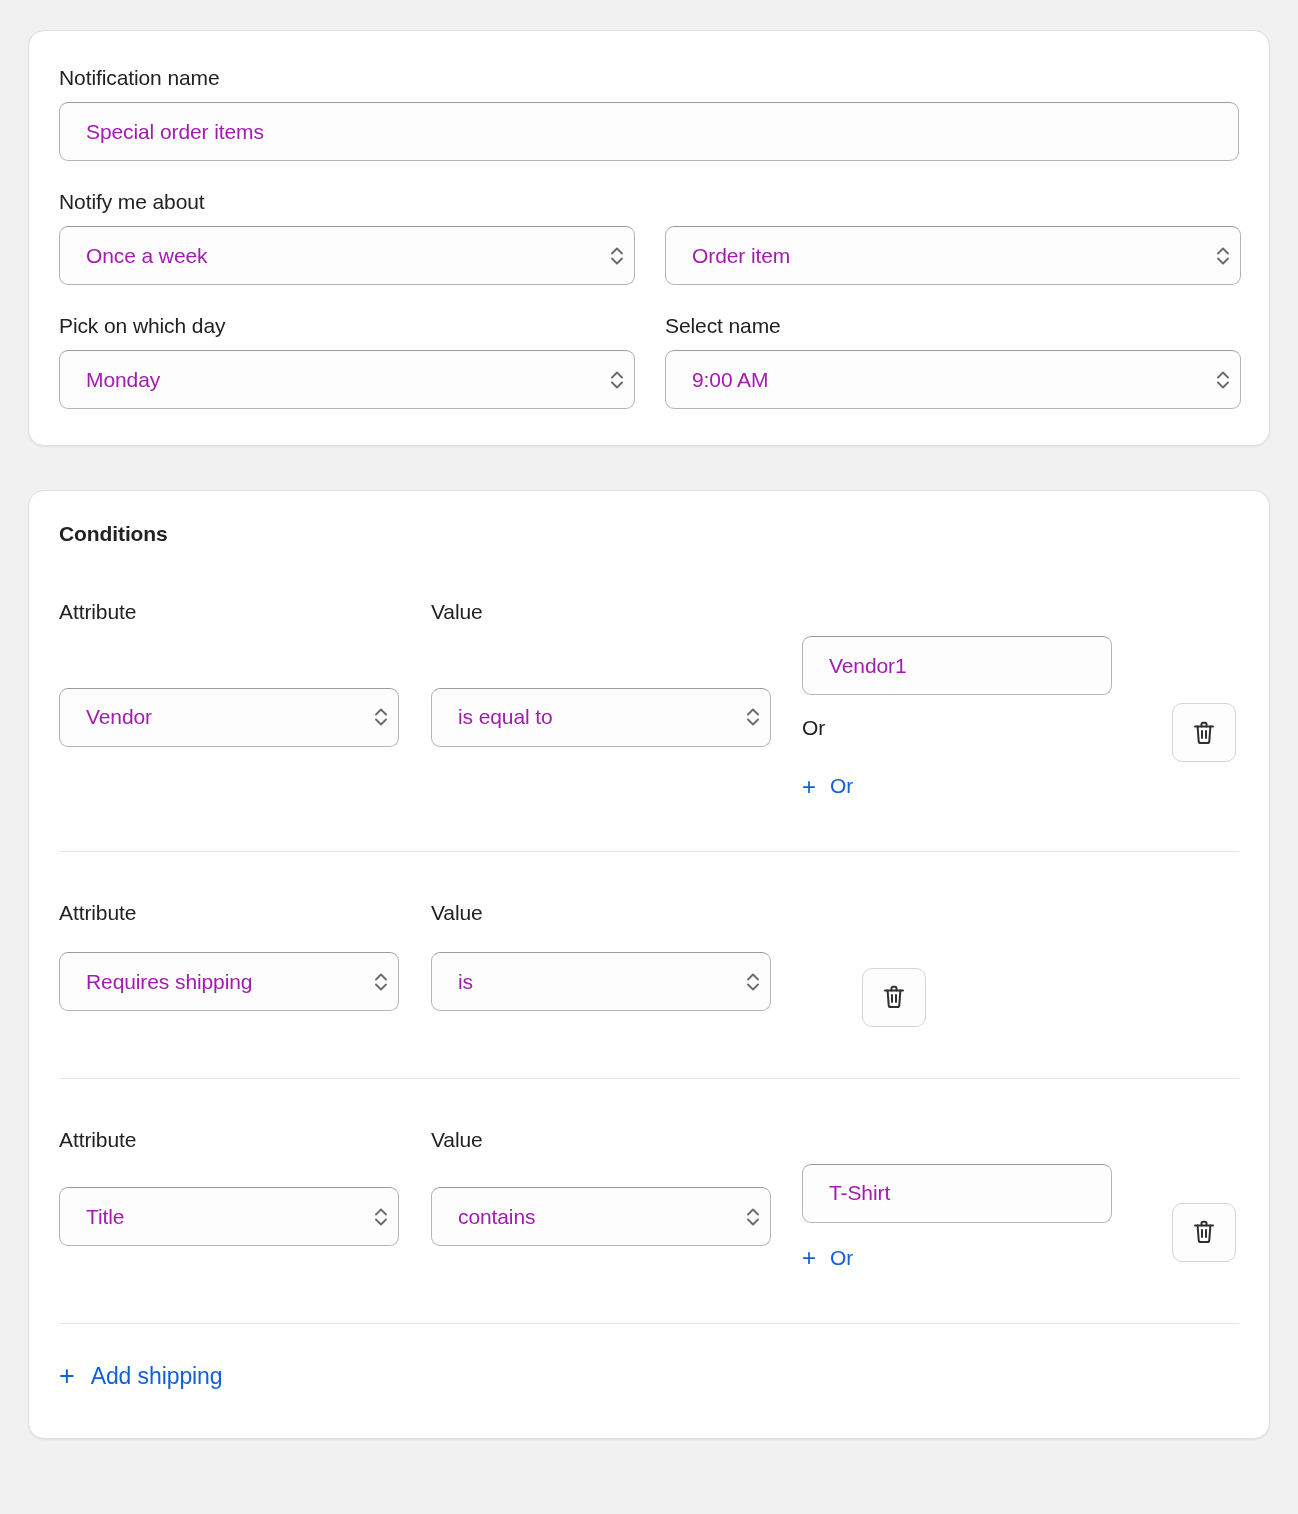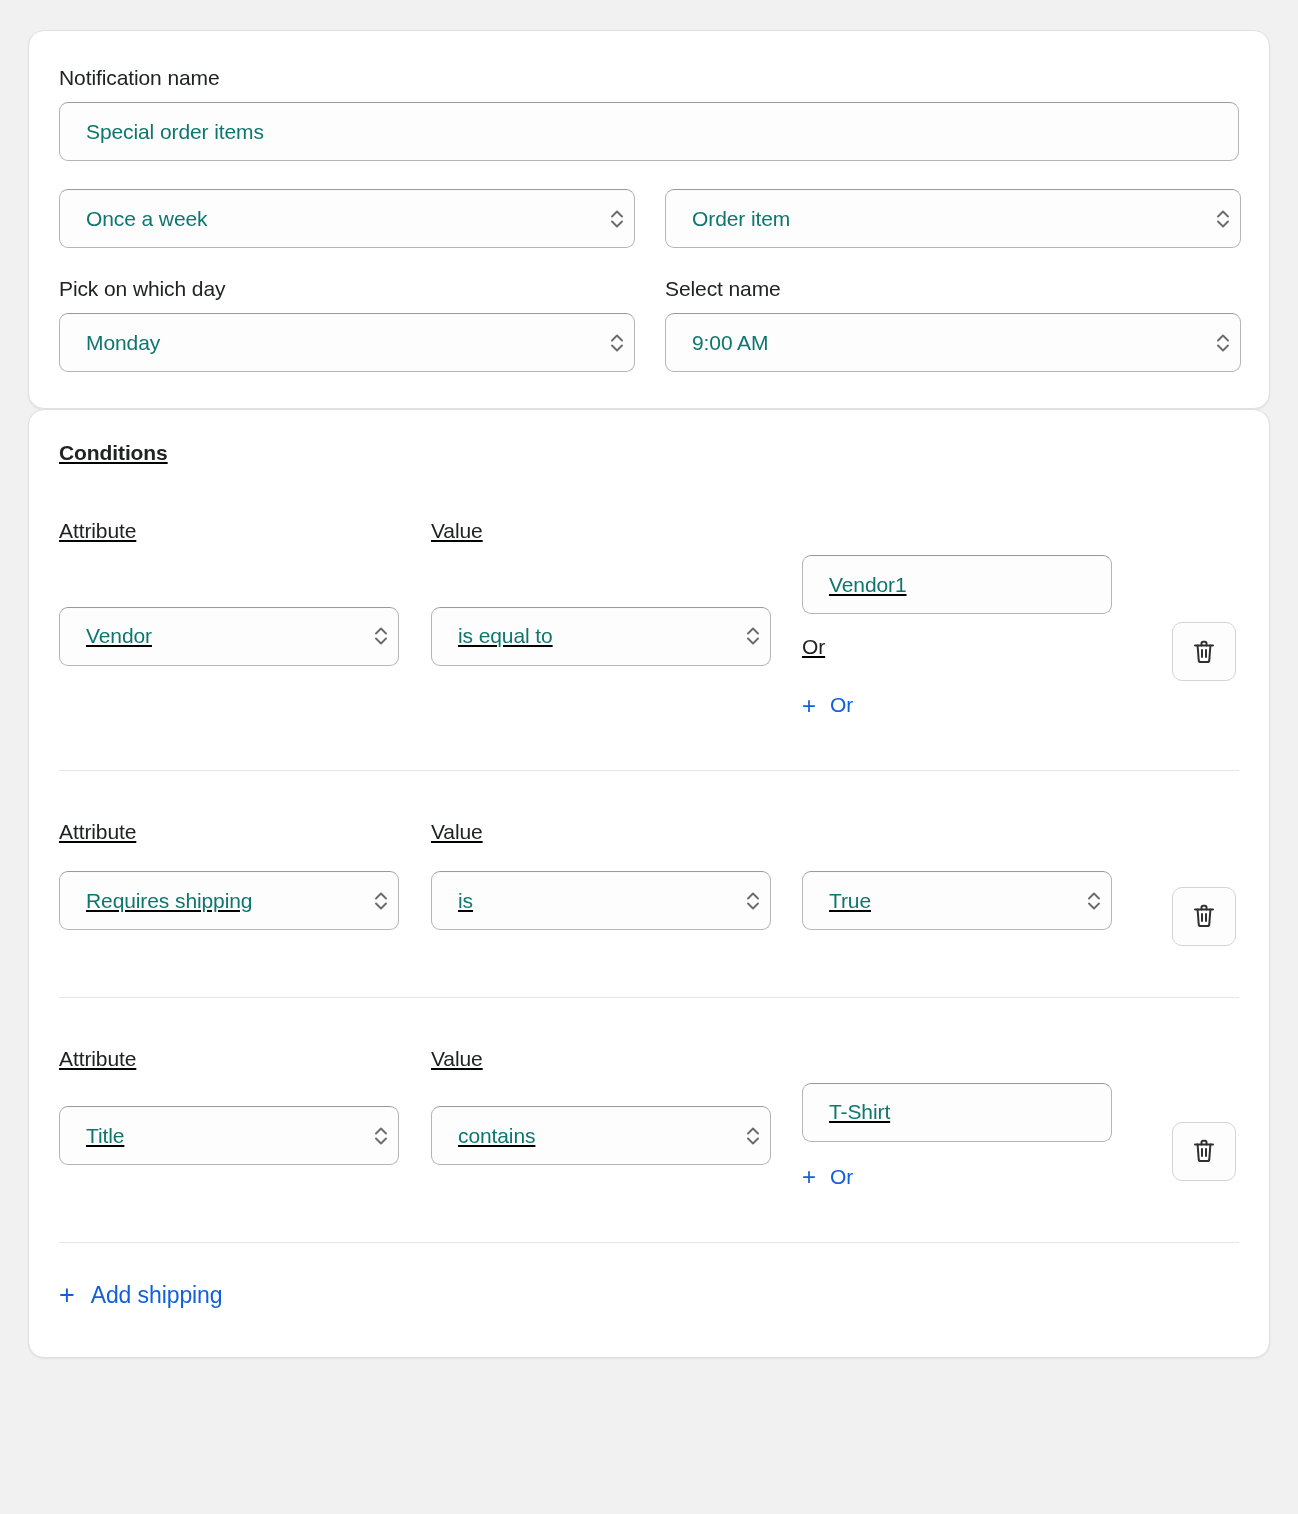--- a/index.html
+++ b/index.html
@@ -23,21 +23,21 @@
 
   .card {
     background: #ffffff;
     border: 1px solid #e0e0e0;
     border-radius: 16px;
     box-shadow: 0 1px 2px rgba(0,0,0,0.07);
     width: 1242px;
   }
 
   .card-top { padding: 34px 30px 36px 30px; }
-  .card-conditions { padding: 30px 30px 0 30px; text-decoration: underline; }
+  .card-conditions { margin-top: 44px; padding: 30px 30px 0 30px; }
 
   
   .field-label {
     font-size: 21px;
     color: #202223;
     line-height: 26px;
     margin-bottom: 11px;
     letter-spacing: -0.1px;
   }
 
@@ -55,21 +55,21 @@
     position: relative;
     height: 59px;
     border: 1px solid #b5b5b5;
     border-top-color: #9a9a9a;
     border-radius: 9px;
     background: #fdfdfd;
     display: flex;
     align-items: center;
     padding: 0 8px 0 26px;
     font-size: 21px;
-    color: #0f766e;
+    color: #a21caf;
     letter-spacing: -0.1px;
     box-shadow: inset 0 1px 0 rgba(0,0,0,0.01);
   }
   .control .val {
     flex: 1 1 auto;
     white-space: nowrap;
     overflow: hidden;
     text-overflow: ellipsis;
   }
 
@@ -195,20 +195,21 @@
   <section class="card card-top">
 
     <div>
       <div class="field-label">Notification name</div>
       <div class="control">
         <span class="val">Special order items</span>
       </div>
     </div>
 
     <div class="mt-top">
+      <div class="field-label">Notify me about</div>
       <div class="row2">
         <div class="col-half">
           <div class="control">
             <span class="val">Once a week</span>
             <span class="chev">
               <svg viewBox="0 0 18 26" fill="none" stroke="currentColor" stroke-width="1.9" stroke-linecap="round" stroke-linejoin="round">
                 <polyline points="4,10.5 9,5.5 14,10.5"></polyline>
                 <polyline points="4,15.5 9,20.5 14,15.5"></polyline>
               </svg>
             </span>
@@ -349,31 +350,20 @@
           <div class="control">
             <span class="val">is</span>
             <span class="chev">
               <svg viewBox="0 0 18 26" fill="none" stroke="currentColor" stroke-width="1.9" stroke-linecap="round" stroke-linejoin="round">
                 <polyline points="4,10.5 9,5.5 14,10.5"></polyline>
                 <polyline points="4,15.5 9,20.5 14,15.5"></polyline>
               </svg>
             </span>
           </div>
         </div>
-        <div class="cond-val">
-          <div class="control">
-            <span class="val">True</span>
-            <span class="chev">
-              <svg viewBox="0 0 18 26" fill="none" stroke="currentColor" stroke-width="1.9" stroke-linecap="round" stroke-linejoin="round">
-                <polyline points="4,10.5 9,5.5 14,10.5"></polyline>
-                <polyline points="4,15.5 9,20.5 14,15.5"></polyline>
-              </svg>
-            </span>
-          </div>
-        </div>
         <div class="cond-del">
           <button class="del-btn">
             <span>
               <svg viewBox="0 0 26 28" fill="none" stroke="#303030" stroke-width="2" stroke-linecap="round" stroke-linejoin="round">
                 <path d="M4 7.5 h18"></path>
                 <path d="M10.5 7.5 v-2.2 a1.6 1.6 0 0 1 1.6 -1.6 h1.8 a1.6 1.6 0 0 1 1.6 1.6 v2.2"></path>
                 <path d="M6.6 7.5 l1.1 14.6 a2 2 0 0 0 2 1.9 h6.6 a2 2 0 0 0 2 -1.9 l1.1 -14.6"></path>
                 <path d="M11 12 v7"></path>
                 <path d="M15 12 v7"></path>
               </svg>

